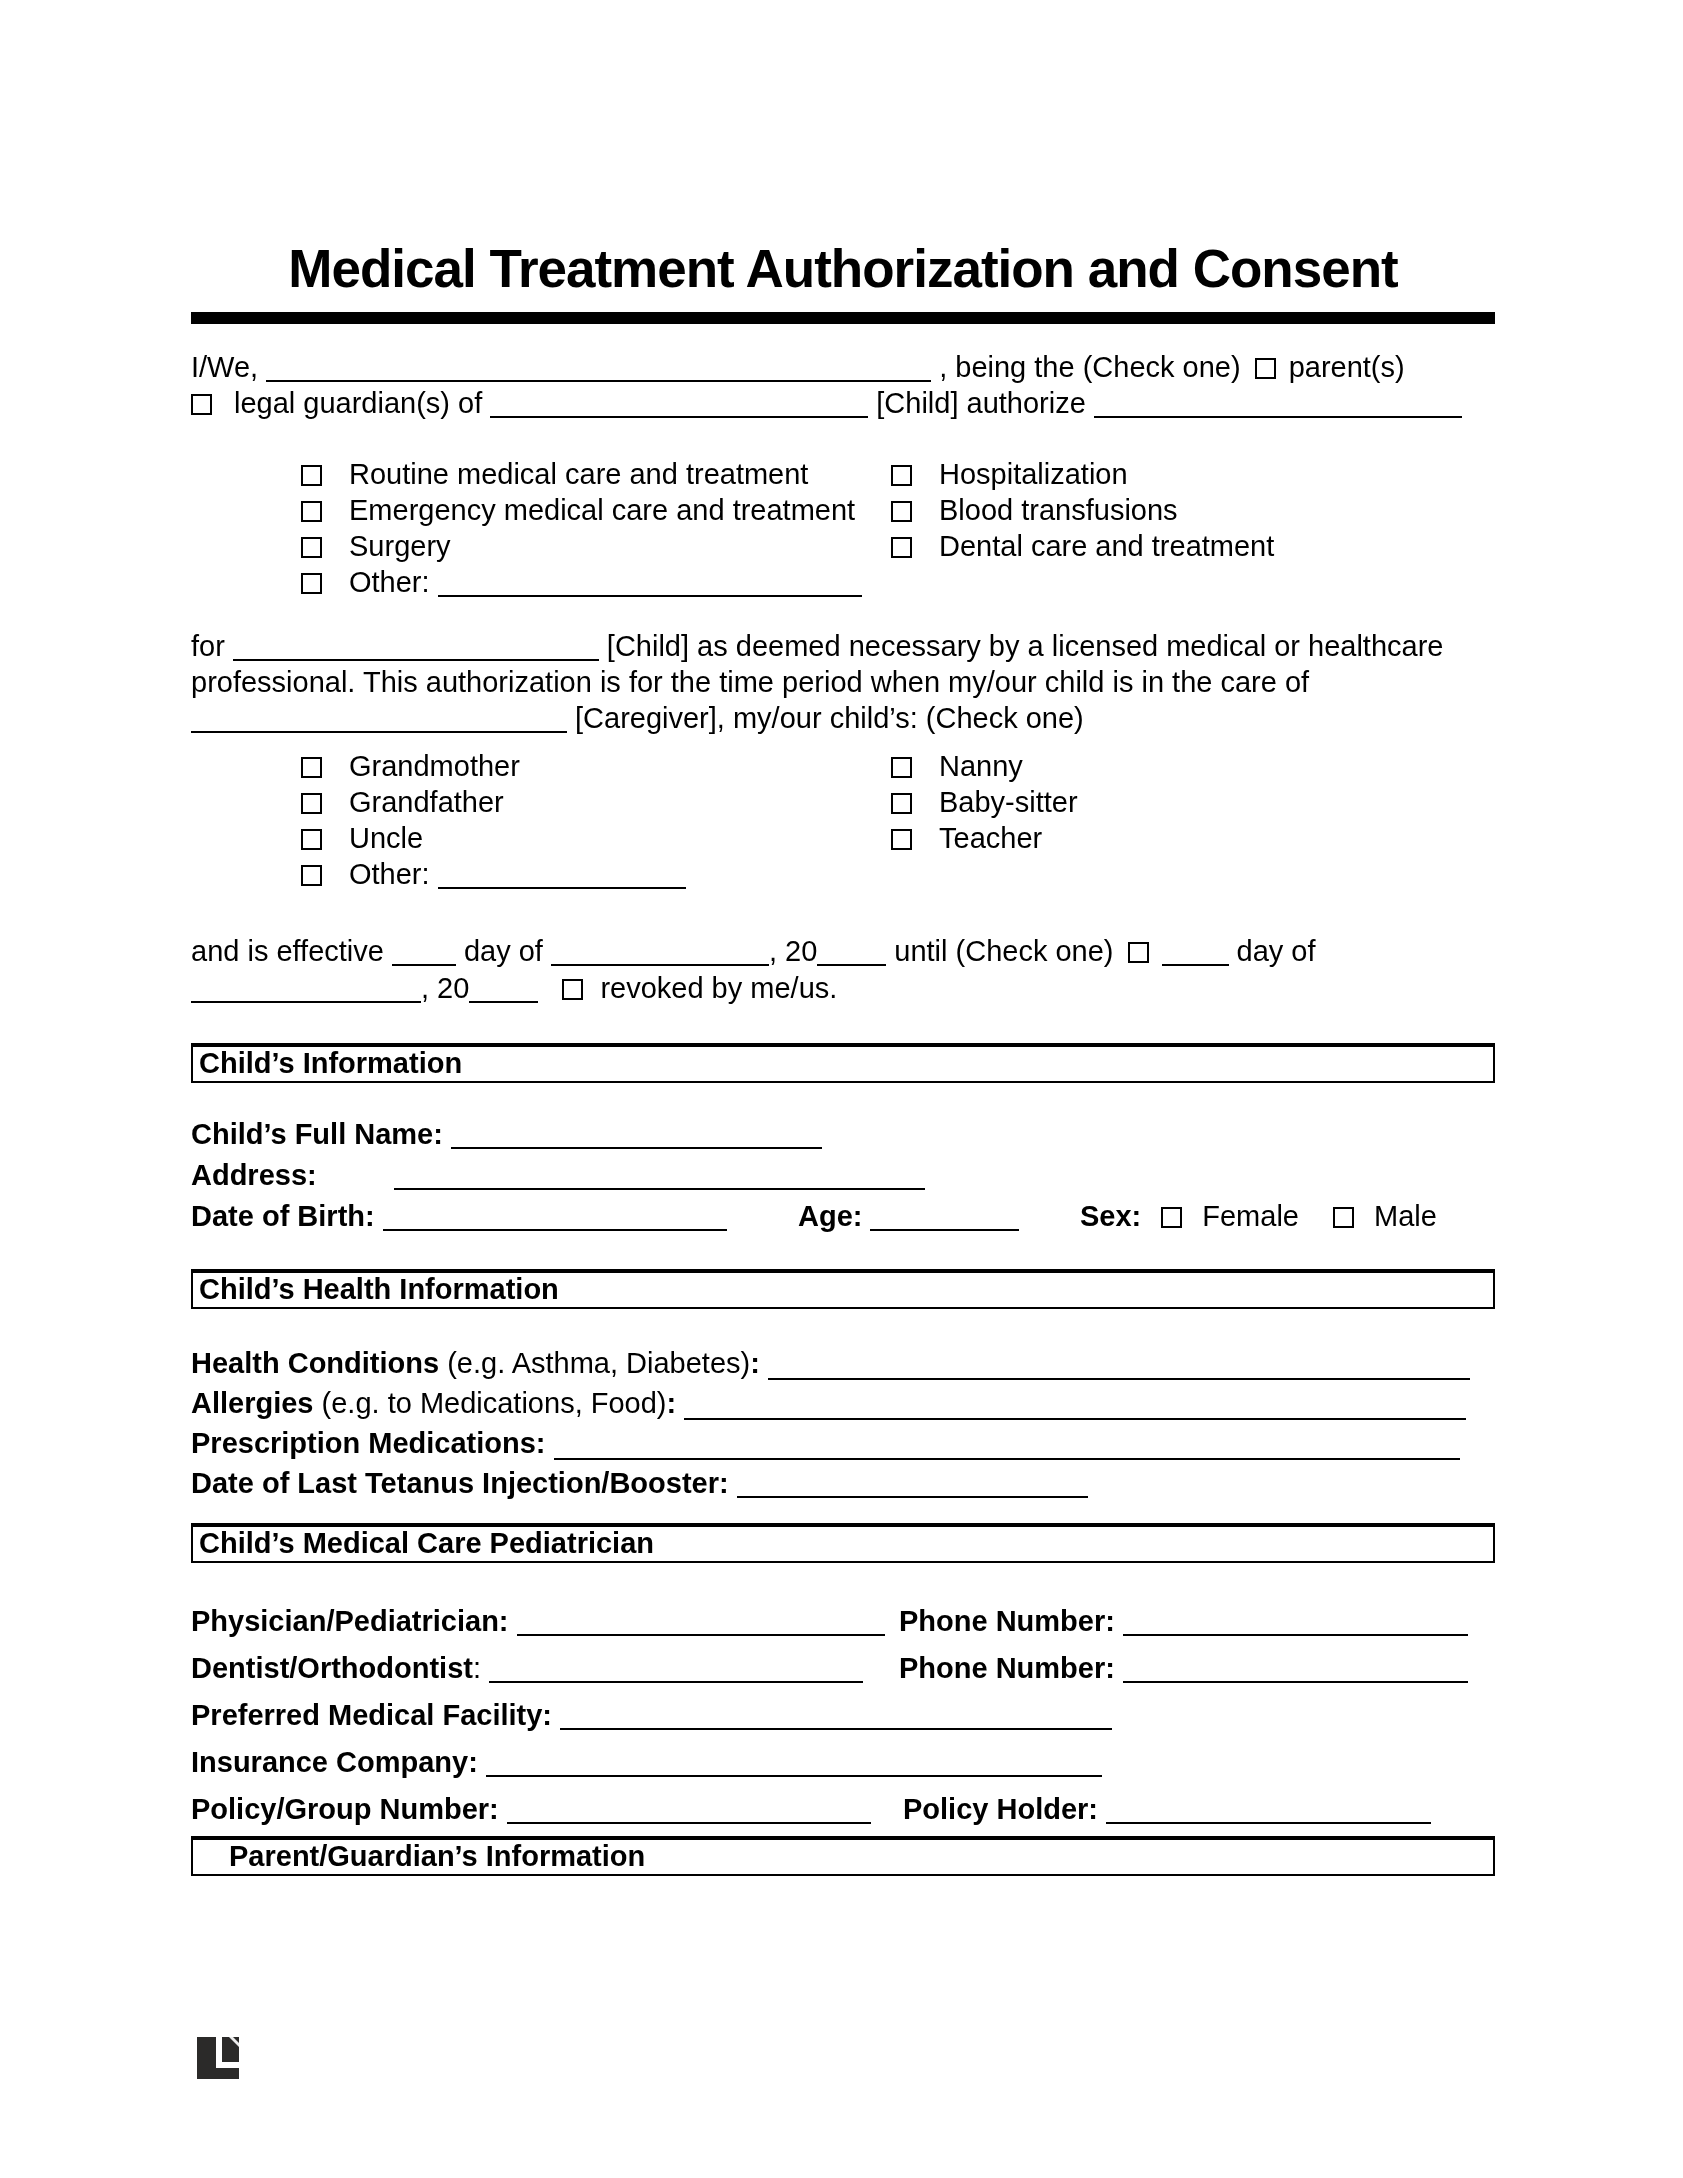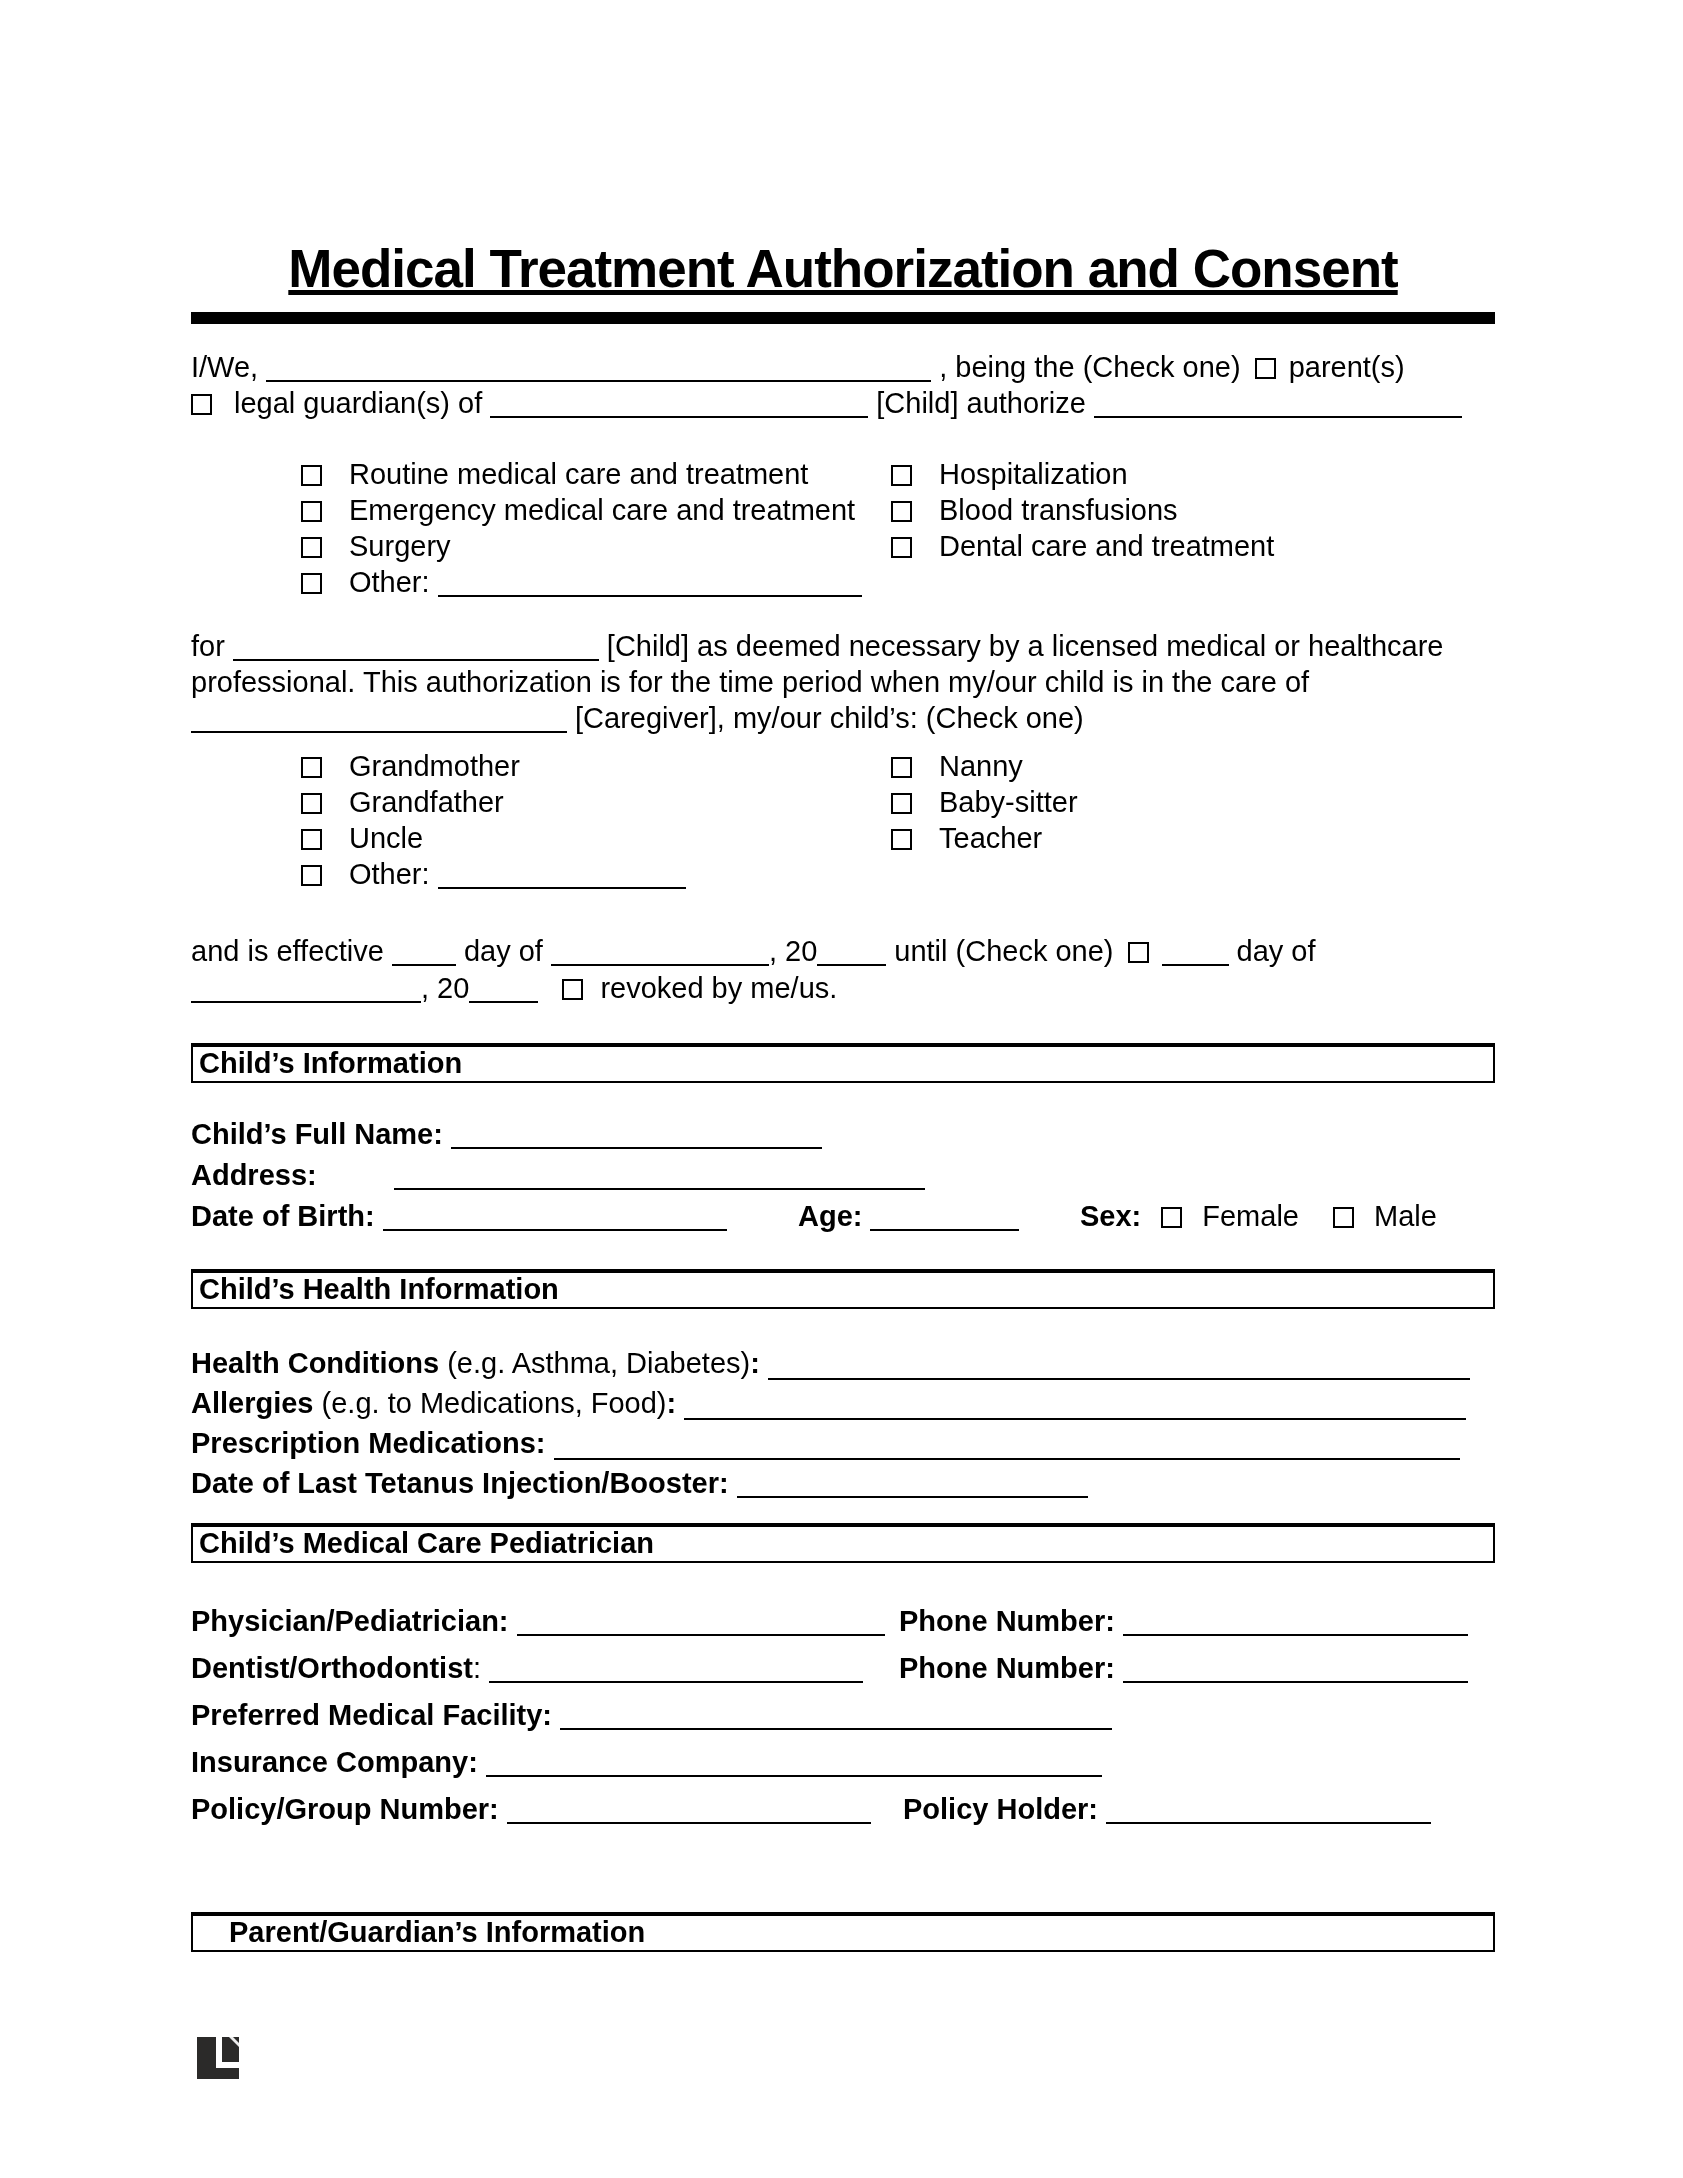--- a/index.html
+++ b/index.html
@@ -12,21 +12,21 @@
     font-size:29px;color:#000;
     overflow:hidden;
   }
   .content{position:absolute;left:191px;width:1304px;}
   .abs{position:absolute;}
 
   
   .title{
     position:absolute;top:238px;left:191px;width:1304px;
     text-align:center;font-size:53px;font-weight:bold;
-    letter-spacing:-1px;white-space:nowrap;text-decoration:underline;
+    letter-spacing:-1px;white-space:nowrap;
   }
   .title-rule{position:absolute;top:312px;left:191px;width:1304px;height:12px;background:#000;}
 
   
   .tline{white-space:nowrap;}
   .b{font-weight:bold;}
 
   
   .blank{
     display:inline-block;height:1em;
@@ -190,21 +190,21 @@
     </div>
     <div class="frow">
       <span class="b">Insurance Company:</span><span class="blank ml" style="width:616px;"></span>
     </div>
     <div class="frow">
       <span class="b">Policy/Group Number:</span><span class="blank ml" style="width:364px;"></span>
       <span class="abs" style="left:712px;top:0;"><span class="b">Policy Holder:</span><span class="blank ml" style="width:325px;"></span></span>
     </div>
   </div>
 
-  <div class="section-box" style="top:1912px;padding-left:36px;">
+  <div class="section-box" style="top:1836px;padding-left:36px;">
     <span>Parent/Guardian’s Information</span>
   </div>
 
   <div class="logo">
     <svg width="42" height="42" viewBox="0 0 42 42" xmlns="http://www.w3.org/2000/svg">
       <rect x="0" y="0" width="42" height="42" fill="#2b2a29"></rect>
       <polygon points="32,0 42,0 42,10" fill="#ededed"></polygon>
       <polygon points="36,0 42,0 42,6" fill="#2b2a29"></polygon>
       <rect x="19" y="0" width="6" height="31" fill="#ffffff"></rect>
       <rect x="19" y="25" width="23" height="6" fill="#ffffff"></rect>

